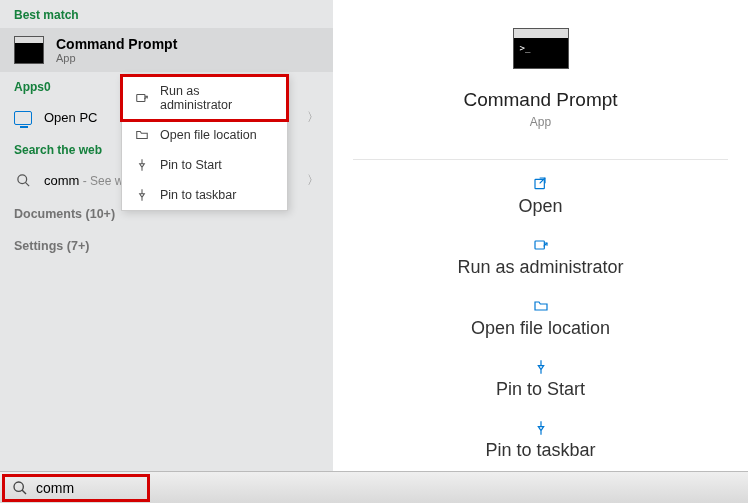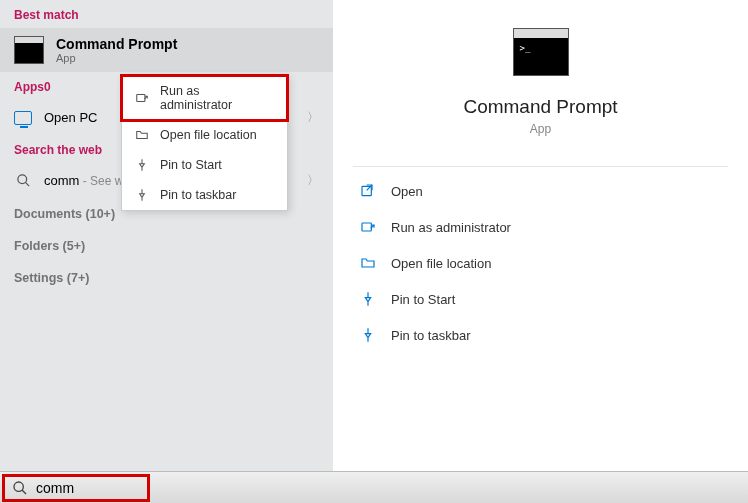--- a/index.html
+++ b/index.html
@@ -2,21 +2,21 @@
 <html><head>
 <meta charset="utf-8">
 <style>
 * { margin: 0; padding: 0; box-sizing: border-box; font-family: "Segoe UI", Arial, sans-serif; }
 body { width: 748px; height: 503px; background: #fff; position: relative; overflow: hidden; }
 
 .container { display: flex; height: 471px; }
 .left-panel { width: 333px; background: #e5e6e7; display: flex; flex-direction: column; position: relative; }
 .right-panel { flex: 1; background: #fff; display: flex; flex-direction: column; align-items: center; padding-top: 28px; }
 
-.section-header { font-size: 12px; font-weight: 600; color: #be185d; padding: 8px 14px 6px; }
+.section-header { font-size: 12px; font-weight: 600; color: #15803d; padding: 8px 14px 6px; }
 
 .best-match-item { display: flex; align-items: center; padding: 8px 14px; background: #d8d9da; gap: 12px; }
 .cmd-icon-sm { width: 30px; height: 28px; background: #000; border: 1px solid #555; position: relative; }
 .cmd-icon-sm::before { content: ""; position: absolute; top: 0; left: 0; right: 0; height: 6px; background: #ddd; }
 .bm-text { display: flex; flex-direction: column; }
 .bm-title { font-size: 14px; font-weight: 600; color: #000; }
 .bm-sub { font-size: 11px; color: #666; }
 
 .list-row { display: flex; align-items: center; padding: 9px 14px; gap: 12px; font-size: 13px; color: #000; cursor: pointer; }
 .list-row .chev { margin-left: auto; color: #888; font-size: 12px; }
@@ -38,21 +38,21 @@
 
 
 .cmd-icon-lg { width: 56px; height: 48px; background: #000; border: 1px solid #555; position: relative; margin-bottom: 20px; }
 .cmd-icon-lg::before { content: ""; position: absolute; top: 0; left: 0; right: 0; height: 9px; background: #ddd; }
 .cmd-icon-lg::after { content: ">_"; position: absolute; top: 14px; left: 6px; color: #fff; font-size: 9px; font-family: monospace; }
 .app-title { font-size: 19px; color: #222; margin-bottom: 4px; }
 .app-sub { font-size: 12px; color: #888; margin-bottom: 30px; }
 
 .actions { width: 100%; padding: 0 20px; }
 .divider { border: none; border-top: 1px solid #e5e5e5; margin-bottom: 6px; }
-.action-row { display: flex; align-items: center; gap: 14px; padding: 10px 6px; font-size: 13px; color: #333; cursor: pointer; }
+.action-row { display: flex; align-items: center; gap: 4px; padding: 10px 6px; font-size: 18px; color: #333; cursor: pointer; flex-direction: column; }
 .action-row .aico { width: 18px; display: flex; justify-content: center; color: #0078d4; }
 
 
 .searchbar { position: absolute; bottom: 0; left: 0; right: 0; height: 32px; background: linear-gradient(#efefef, #d9d9d9); display: flex; align-items: center; padding: 0 6px; border-top: 1px solid #bbb; }
 .search-highlight { position: absolute; top: 2px; left: 2px; width: 148px; height: 28px; border: 3px solid #d30000; pointer-events: none; }
 .searchbar .sicon { color: #444; margin-right: 8px; margin-left: 6px; }
 .searchbar input { border: none; background: transparent; font-size: 14px; outline: none; flex: 1; }
 
 svg { display: block; }
 </style>
@@ -88,21 +88,20 @@
         <svg width="15" height="15" viewBox="0 0 24 24" fill="none" stroke="currentColor" stroke-width="2">
             <circle cx="10" cy="10" r="7"></circle>
             <line x1="21" y1="21" x2="15" y2="15"></line>
           </svg>
       </span>
       <span><span>comm</span><span class="web-muted"> - See web results</span></span>
       <span class="chev">〉</span>
     </div>
 
     <div class="cat-row">Documents (10+)</div>
-    <div class="cat-row">Folders (5+)</div>
     <div class="cat-row">Settings (7+)</div>
 
     <div class="ctx-menu">
       <div class="ctx-item ctx-hl">
         <span class="ctx-ico">
           <svg width="14" height="14" viewBox="0 0 24 24" fill="none" stroke="currentColor" stroke-width="1.8">
               <rect x="3" y="6" width="14" height="12" rx="1"></rect>
               <path d="M17 9h4v4"></path>
               <path d="M21 9l-5 5"></path>
             </svg>

